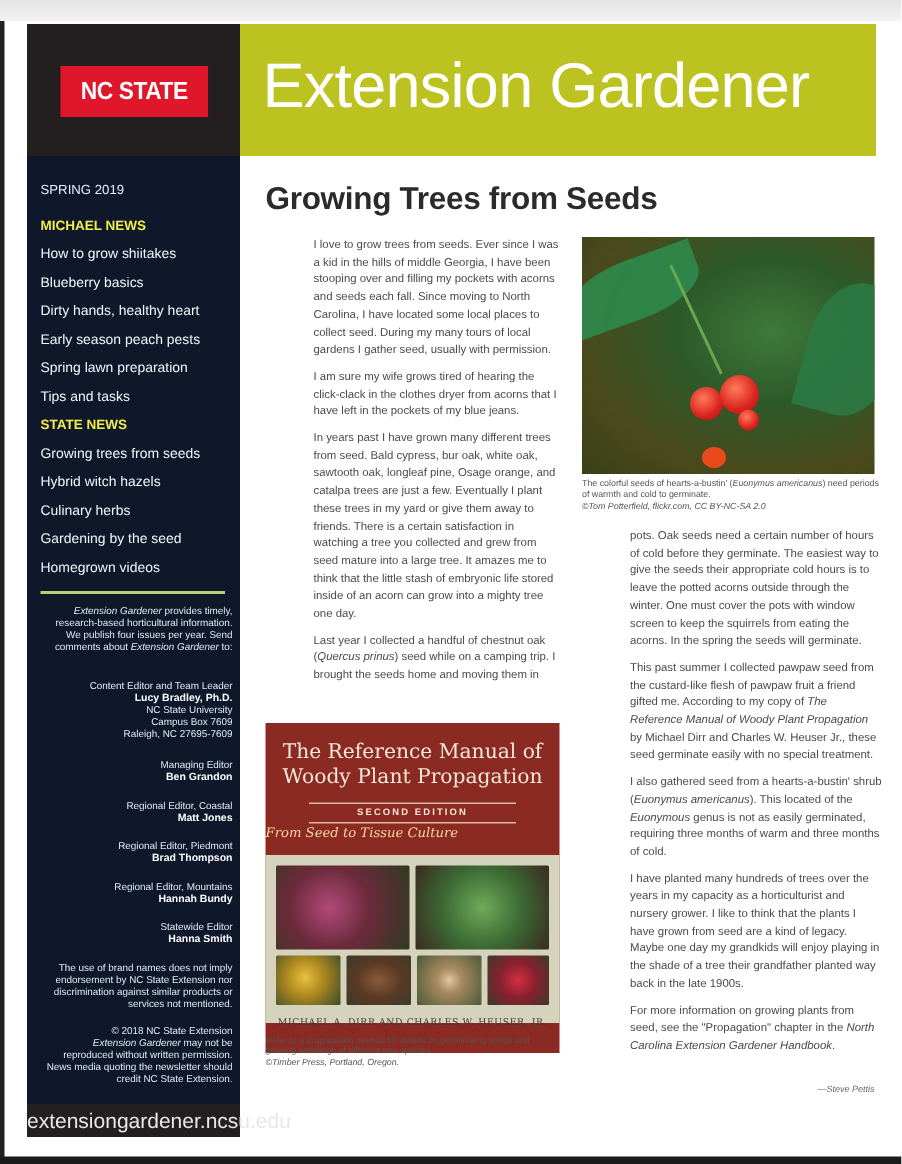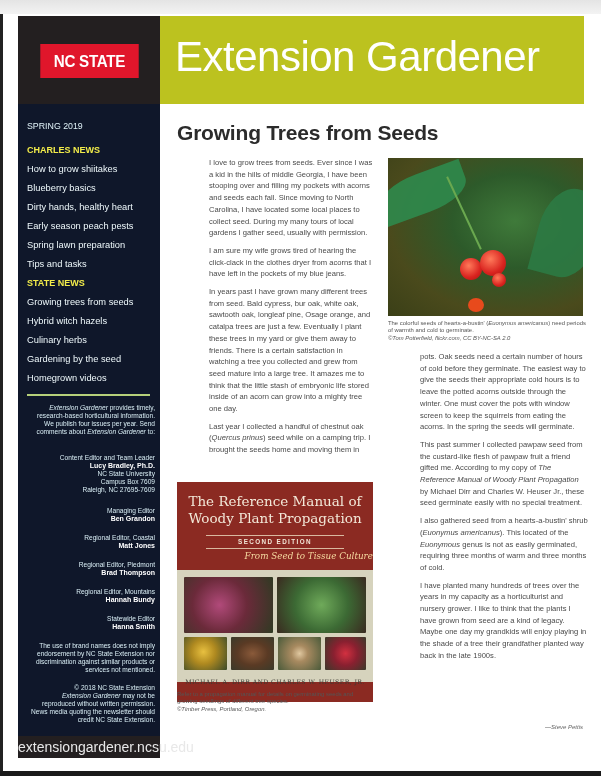--- a/index.html
+++ b/index.html
@@ -28,41 +28,41 @@
   .photo { position: absolute; left: 388px; top: 158px; width: 195px; height: 158px; overflow: hidden; background: radial-gradient(ellipse at 65% 40%, #3f7a3a 0%, #2d5a2a 35%, #4a4a1c 70%, #3a3f17 100%); }
   .leaf { position: absolute; background: #2f8a4c; border-radius: 50% 0 50% 0; opacity: 0.9; }
   .berry { position: absolute; border-radius: 50%; background: radial-gradient(circle at 40% 35%, #ff7a5a, #d9231f 60%, #a5140f); }
   .cap { position: absolute; font-size: 5.9px; line-height: 7.3px; color: #555; }
   .cap i { font-style: italic; }
   .book { position: absolute; left: 177px; top: 482px; width: 196px; height: 220px; background: #8b2a22; }
   .book-t1 { position: absolute; left: 0; top: 11px; width: 100%; text-align: center; font-family: "DejaVu Serif", serif; font-size: 13.5px; line-height: 17px; color: #f3e8d8; }
   .book-rule { position: absolute; left: 29px; top: 53px; width: 138px; height: 1px; background: #d9b9a0; }
   .book-ed { position: absolute; left: 0; top: 56px; width: 100%; text-align: center; font-size: 6.3px; letter-spacing: 1.4px; font-weight: bold; color: #f3e8d8; }
   .book-rule2 { position: absolute; left: 29px; top: 66px; width: 138px; height: 1px; background: #d9b9a0; }
-  .book-sub { position: absolute; left: 0; top: 69px; width: 100%; text-align: right; font-family: "DejaVu Serif", serif; font-style: italic; font-size: 8.8px; color: #f5d9a0; }
+  .book-sub { position: absolute; left: 0; top: 69px; width: 100%; text-align: left; font-family: "DejaVu Serif", serif; font-style: italic; font-size: 8.8px; color: #f5d9a0; }
   .book-panel { position: absolute; left: 0; top: 88px; width: 196px; height: 112px; background: #d6d3bd; }
   .bp { position: absolute; border-radius: 1px; }
   .book-auth { position: absolute; left: 0; top: 95px; width: 100%; text-align: center; font-family: "DejaVu Serif", serif; font-size: 6.2px; letter-spacing: 0.4px; color: #3c3a33; }
   .byline { position: absolute; left: 545px; top: 724px; font-size: 6px; font-style: italic; color: #666; }
 </style>
 </head>
 <body>
 
 <div class="topstrip"></div>
 <div class="leftedge"></div>
 
 <div class="hdr-black"></div>
 <div class="logo">NC STATE</div>
 <div class="hdr-lime"></div>
 <div class="title">Extension Gardener</div>
 
 <nav class="sidebar">
   <div class="sb-season">SPRING 2019</div>
 
-  <div class="sb-head" style="top:41px">CHARLES NEWS</div>
+  <div class="sb-head" style="top:41px">MICHAEL NEWS</div>
   <div class="sb-item" style="top:60px">How to grow shiitakes</div>
   <div class="sb-item" style="top:79px">Blueberry basics</div>
   <div class="sb-item" style="top:98px">Dirty hands, healthy heart</div>
   <div class="sb-item" style="top:117px">Early season peach pests</div>
   <div class="sb-item" style="top:136px">Spring lawn preparation</div>
   <div class="sb-item" style="top:155px">Tips and tasks</div>
 
   <div class="sb-head" style="top:174px">STATE NEWS</div>
   <div class="sb-item" style="top:193px">Growing trees from seeds</div>
   <div class="sb-item" style="top:212px">Hybrid witch hazels</div>
@@ -125,20 +125,21 @@
 <div class="cap" style="left:388px; top:320px; width:200px;">
   <span>The colorful seeds of hearts-a-bustin' (</span><i>Euonymus americanus</i><span>) need periods of warmth and cold to germinate.</span><br>
   <i>©Tom Potterfield, flickr.com, CC BY-NC-SA 2.0</i>
 </div>
 
 <div class="col" style="left:388px; top:351px; width:200px;">
   <p>pots. Oak seeds need a certain number of hours of cold before they germinate. The easiest way to give the seeds their appropriate cold hours is to leave the potted acorns outside through the winter. One must cover the pots with window screen to keep the squirrels from eating the acorns. In the spring the seeds will germinate.</p>
   <p><span>This past summer I collected pawpaw seed from the custard-like flesh of pawpaw fruit a friend gifted me. According to my copy of </span><i>The Reference Manual of Woody Plant Propagation</i><span> by Michael Dirr and Charles W. Heuser Jr., these seed germinate easily with no special treatment.</span></p>
   <p><span>I also gathered seed from a hearts-a-bustin' shrub (</span><i>Euonymus americanus</i><span>). This located of the </span><i>Euonymous</i><span> genus is not as easily germinated, requiring three months of warm and three months of cold.</span></p>
   <p>I have planted many hundreds of trees over the years in my capacity as a horticulturist and nursery grower. I like to think that the plants I have grown from seed are a kind of legacy. Maybe one day my grandkids will enjoy playing in the shade of a tree their grandfather planted way back in the late 1900s.</p>
+  <p><span>For more information on growing plants from seed, see the "Propagation" chapter in the </span><i>North Carolina Extension Gardener Handbook</i><span>.</span></p>
 </div>
 <div class="byline">—Steve Pettis</div>
 
 <div class="book">
   <div class="book-t1">
       <div>The Reference Manual of</div>
       <div>Woody Plant Propagation</div>
     </div>
   <div class="book-rule"></div>
   <div class="book-ed">SECOND EDITION</div>

